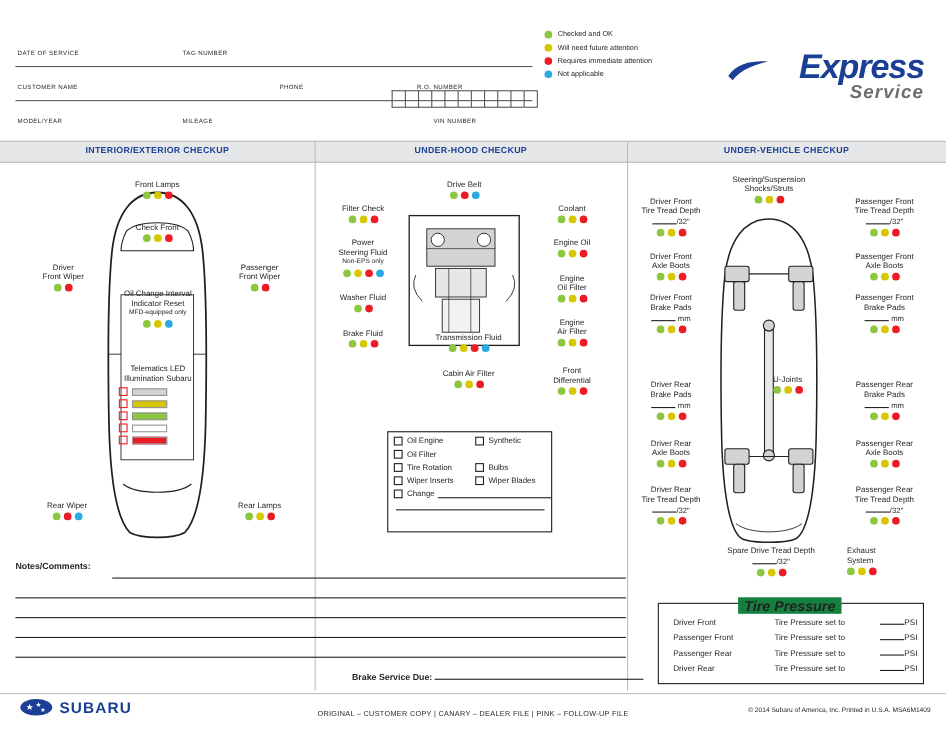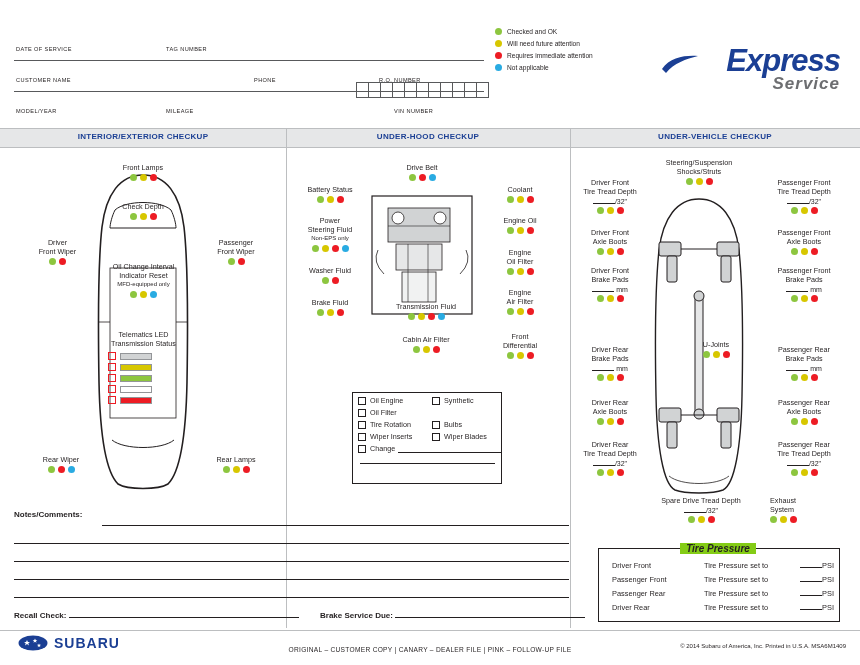--- a/index.html
+++ b/index.html
@@ -41,21 +41,21 @@
 
   
   .chkbox{position:absolute;left:352px;top:392px;width:148px;height:90px;border:1px solid #231f20;}
   .chkrow{display:flex;font-size:7.2px;align-items:center;margin:3px 0 0 5px;}
   .cb{width:6px;height:6px;border:1px solid #231f20;margin-right:4px;display:inline-block;}
   .chkline{border-bottom:1px solid #231f20;flex:1;margin-left:3px;height:7px;}
 
   
   .tpbox{position:absolute;left:598px;top:548px;width:240px;height:72px;border:1px solid #231f20;}
   .tptitle{position:absolute;left:598px;top:543px;width:240px;text-align:center;}
-  .tptitle span{background:#84cc16;padding:0 6px;font-size:10px;font-weight:bold;font-style:italic;}
+  .tptitle span{background:#15803d;padding:0 6px;font-size:13px;font-weight:bold;font-style:italic;}
   .tprow{display:flex;font-size:7.4px;margin:4px 0 0 8px;align-items:baseline;}
   .tprow .n{width:92px;}
   .tprow .s{flex:1;}
 
   
   .notes{position:absolute;left:14px;top:508px;width:555px;}
   .nline{border-bottom:1px solid #231f20;height:17px;}
   .noteslbl{position:absolute;left:14px;top:510px;font-size:8px;font-weight:bold;}
   .recall{position:absolute;left:14px;top:608px;font-size:8px;font-weight:bold;}
   .nextsvc{position:absolute;left:320px;top:608px;font-size:8px;font-weight:bold;}
@@ -158,21 +158,21 @@
     <div class="node" style="left:103px;top:163px;width:80px;">
       <div class="cap">Front Lamps</div>
       <div class="dots" style="margin-top:2px">
         <span class="d" style="background:#8dc63f"></span>
           <span class="d" style="background:#d7c700"></span>
           <span class="d" style="background:#ed1c24"></span>
       </div>
     </div>
 
     <div class="node" style="left:108px;top:202px;width:70px;">
-      <div class="cap">Check Depth</div>
+      <div class="cap">Check Front</div>
       <div class="dots" style="margin-top:2px">
         <span class="d" style="background:#8dc63f"></span>
           <span class="d" style="background:#d7c700"></span>
           <span class="d" style="background:#ed1c24"></span>
       </div>
     </div>
 
     <div class="node" style="left:30px;top:238px;width:55px;">
       <div class="cap nowrap" style="white-space:pre-line">Driver
 Front Wiper</div>
@@ -197,21 +197,21 @@
       <div class="cap sub" style="font-size:6px">MFD-equipped only</div>
       <div class="dots" style="margin-top:2px">
         <span class="d" style="background:#8dc63f"></span>
           <span class="d" style="background:#d7c700"></span>
           <span class="d" style="background:#29abe2"></span>
       </div>
     </div>
 
     <div class="node" style="left:86px;top:330px;width:115px;">
       <div class="cap">Telematics LED</div>
-      <div class="cap">Transmission Status</div>
+      <div class="cap">Illumination Subaru</div>
     </div>
     <div class="node" style="left:108px;top:352px;">
       <div style="display:flex;align-items:center;margin-bottom:3px;">
         <span style="width:6px;height:6px;border:1px solid #ed1c24;display:inline-block;margin-right:4px;"></span>
         <span style="width:30px;height:5px;background:#d1d3d4;display:inline-block;border:1px solid #939598;"></span>
       </div>
       <div style="display:flex;align-items:center;margin-bottom:3px;">
         <span style="width:6px;height:6px;border:1px solid #ed1c24;display:inline-block;margin-right:4px;"></span>
         <span style="width:30px;height:5px;background:#d7c700;display:inline-block;border:1px solid #939598;"></span>
       </div>
@@ -267,21 +267,21 @@
     <div class="node" style="left:385px;top:163px;width:74px;">
       <div class="cap">Drive Belt</div>
       <div class="dots" style="margin-top:2px">
         <span class="d" style="background:#8dc63f"></span>
           <span class="d" style="background:#ed1c24"></span>
           <span class="d" style="background:#29abe2"></span>
       </div>
     </div>
 
     <div class="node" style="left:293px;top:185px;width:74px;">
-      <div class="cap">Battery Status</div>
+      <div class="cap">Filter Check</div>
       <div class="dots" style="margin-top:2px">
         <span class="d" style="background:#8dc63f"></span>
           <span class="d" style="background:#d7c700"></span>
           <span class="d" style="background:#ed1c24"></span>
       </div>
     </div>
 
     <div class="node" style="left:293px;top:216px;width:74px;">
       <div class="cap" style="white-space:pre-line">Power
 Steering Fluid</div>
@@ -636,24 +636,20 @@
     </div>
   </div>
 
   <div class="noteslbl">Notes/Comments:</div>
   <div class="notes">
     <div class="nline" style="margin-left:88px;"></div>
     <div class="nline"></div>
     <div class="nline"></div>
     <div class="nline"></div>
     <div class="nline"></div>
-  </div>
-  <div class="recall">
-    <span>Recall Check:</span>
-    <span style="display:inline-block;border-bottom:1px solid #231f20;width:230px;height:9px;"></span>
   </div>
   <div class="nextsvc">
     <span>Brake Service Due:</span>
     <span style="display:inline-block;border-bottom:1px solid #231f20;width:190px;height:9px;"></span>
   </div>
 
   <div class="footerline"></div>
   <div class="subaru">
     <svg width="30" height="16" viewBox="0 0 30 16">
       <ellipse cx="15" cy="8" rx="14.5" ry="7.5" fill="#1b3f94"></ellipse>

